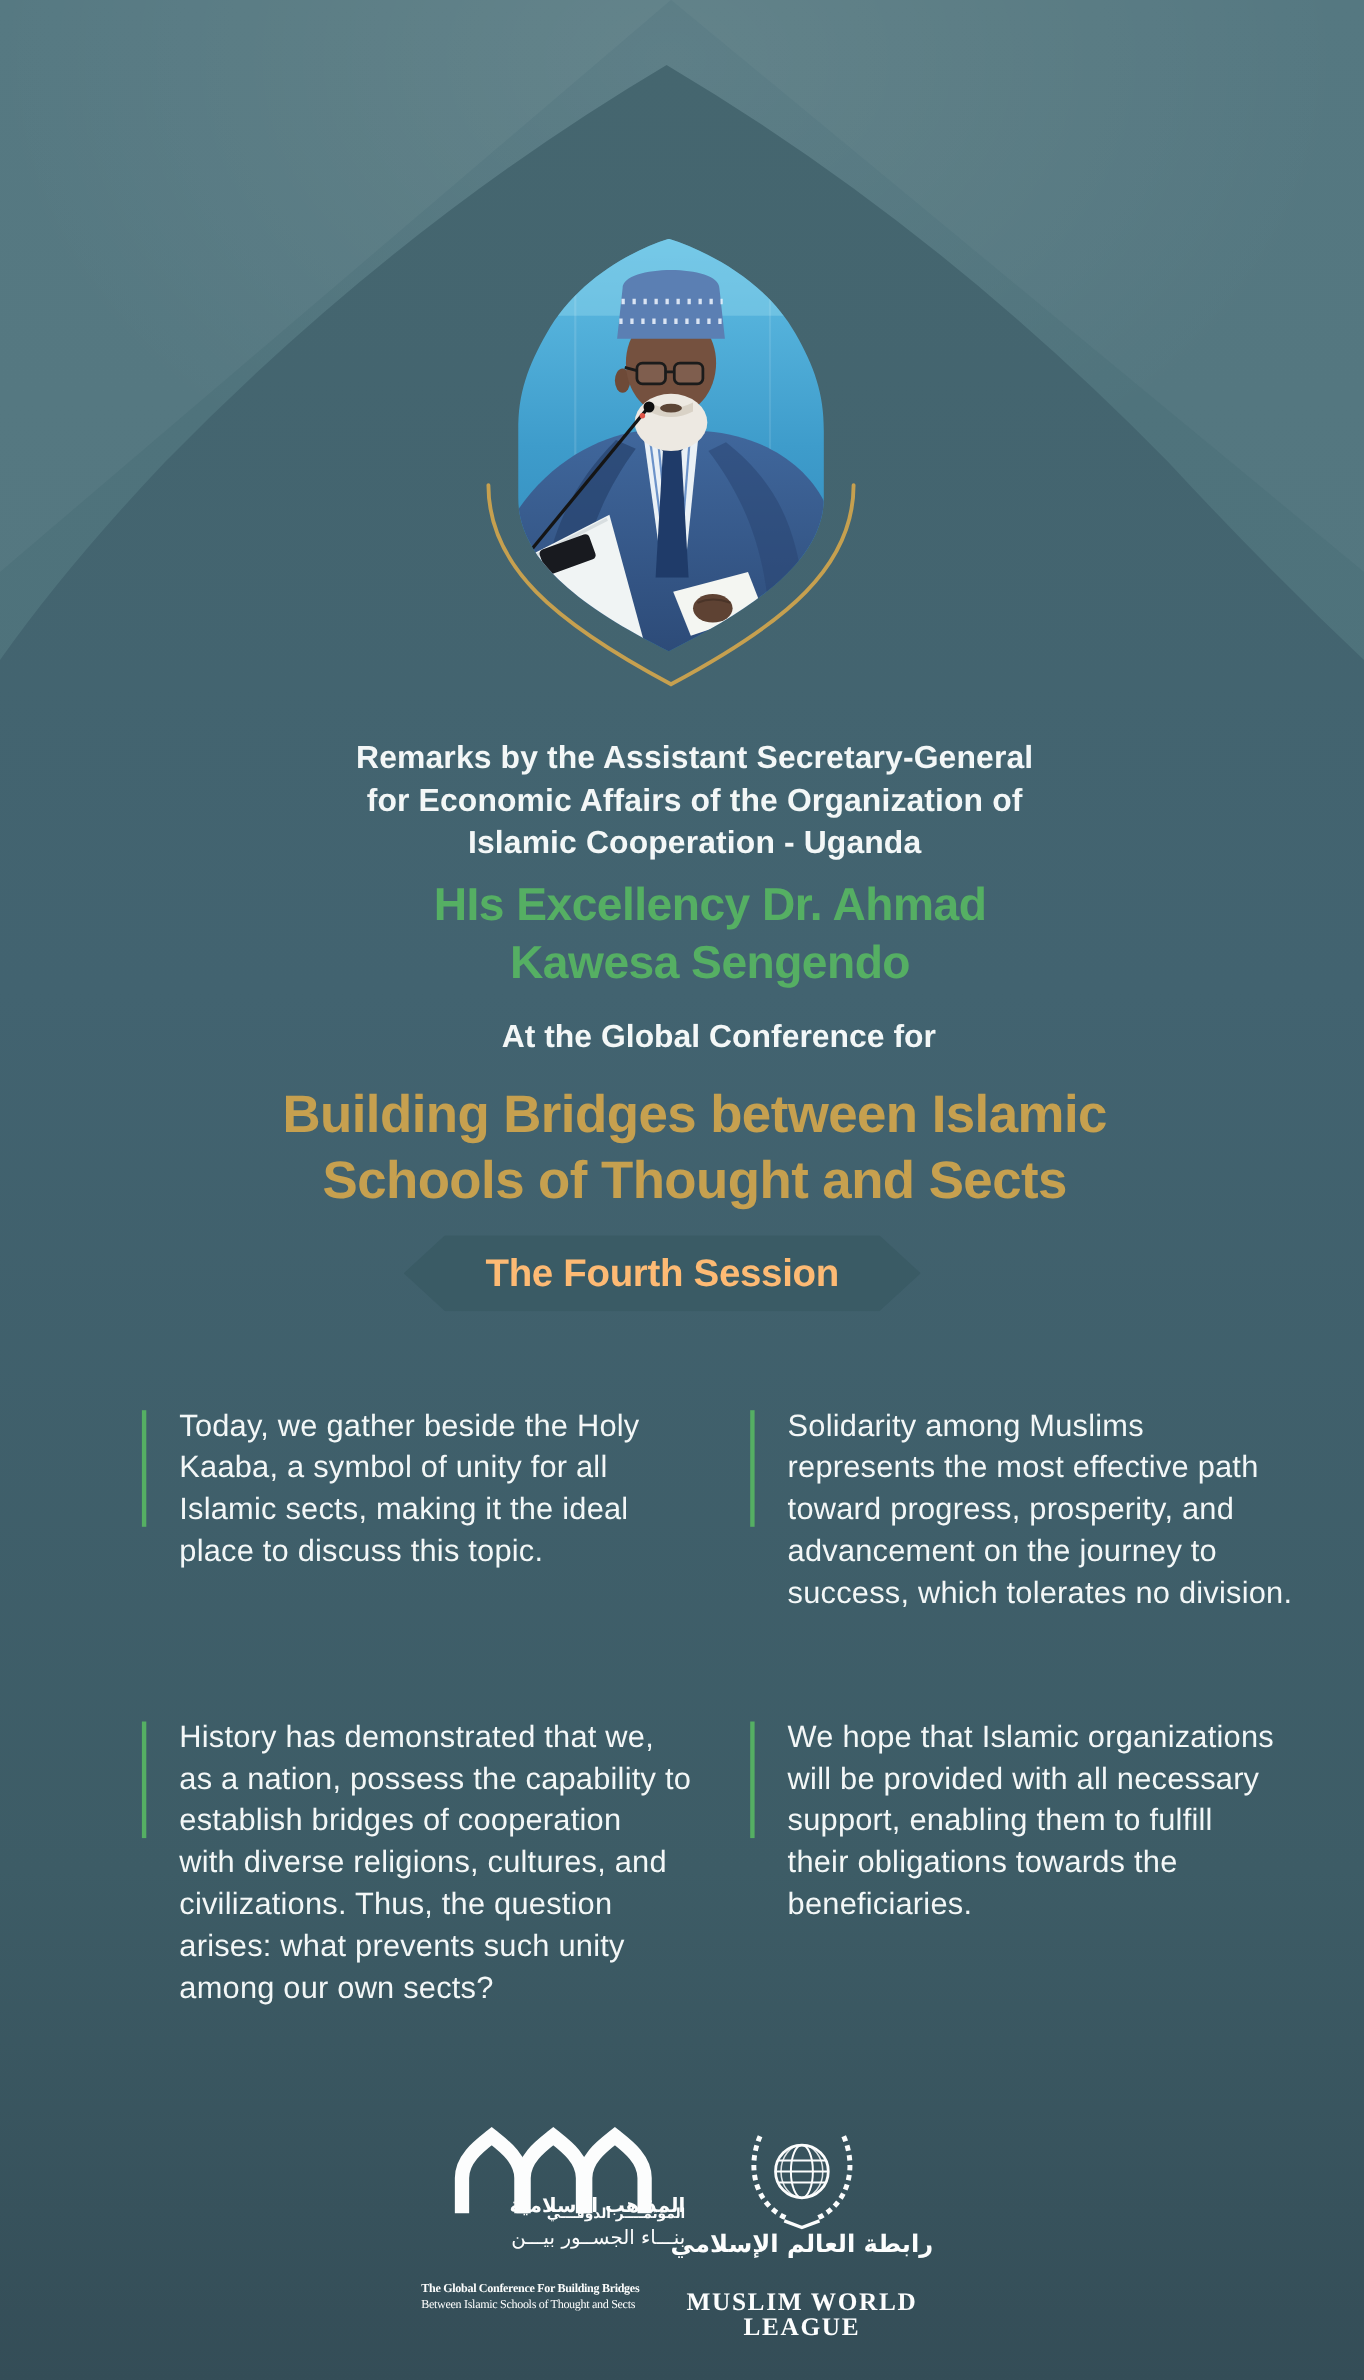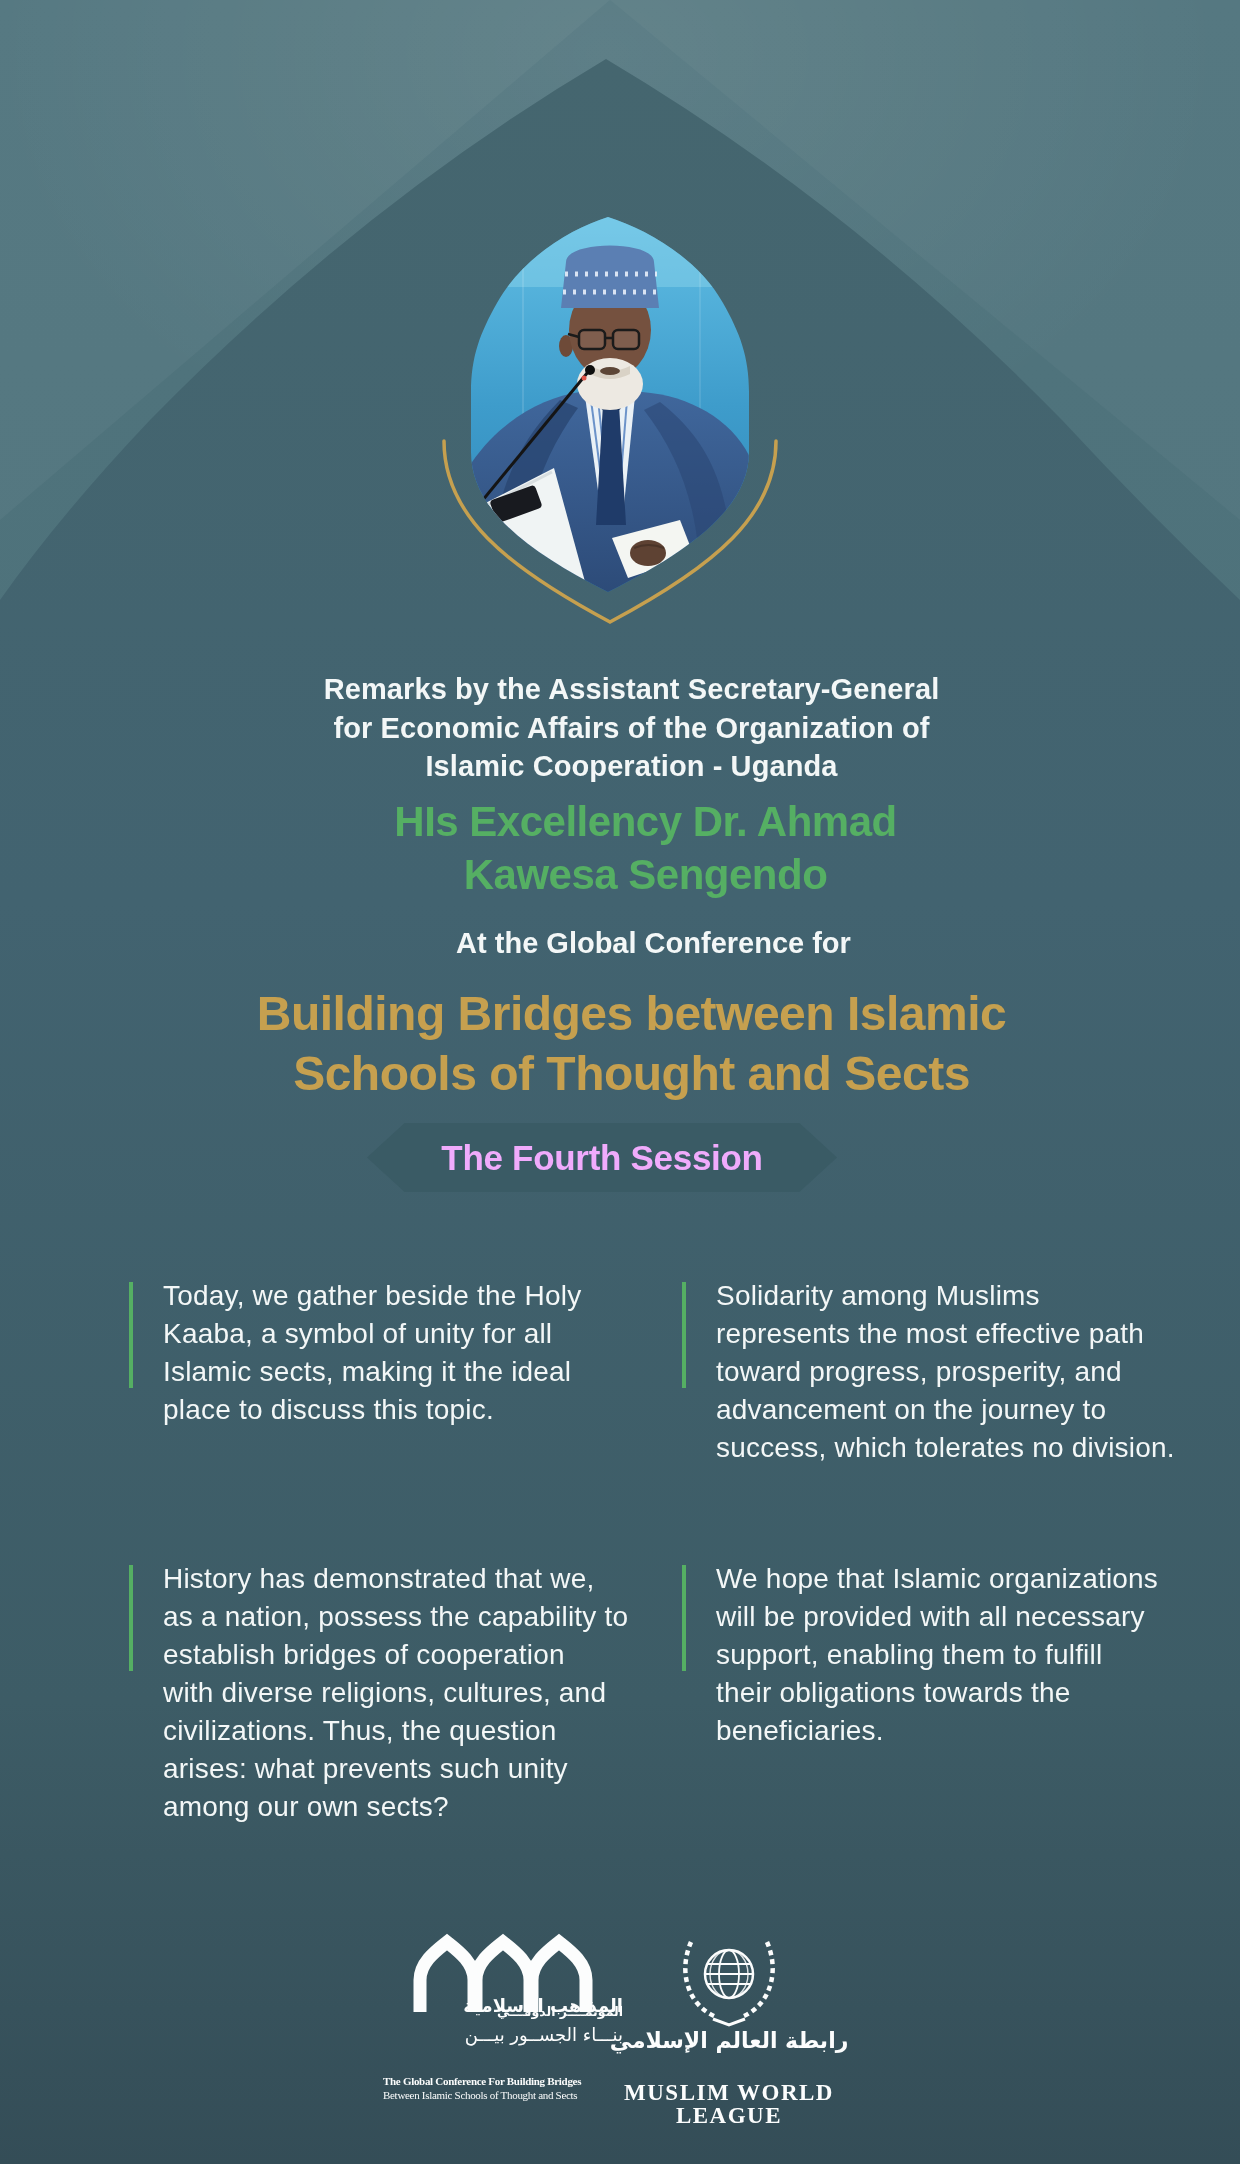--- a/index.html
+++ b/index.html
@@ -28,21 +28,21 @@
     top:984px;font-size:48px;line-height:60px;font-weight:700;
     color:var(--accent-gold,#C6A04F);letter-spacing:-0.5px;
   }
   .badge{
     position:absolute;left:367px;top:1123px;width:470px;height:69px;
     background:var(--badge-bg,#3A5B65);
     clip-path:polygon(0 50%,8% 0,92% 0,100% 50%,92% 100%,8% 100%);
     display:flex;align-items:center;justify-content:center;
   }
   .badge span{
-    font-size:35px;font-weight:700;color:#f0abfc;letter-spacing:-0.3px;
+    font-size:35px;font-weight:700;color:#fdba74;letter-spacing:-0.3px;
   }
   .quote{
     position:absolute;width:520px;font-size:28px;line-height:38px;
     font-weight:400;color:var(--text-light,#F3F7F7);white-space:pre-line;
     letter-spacing:0.2px;
   }
   .quote::before{
     content:"";position:absolute;left:-34px;top:5px;width:4px;height:106px;
     background:var(--accent-green,#55AF63);
   }

